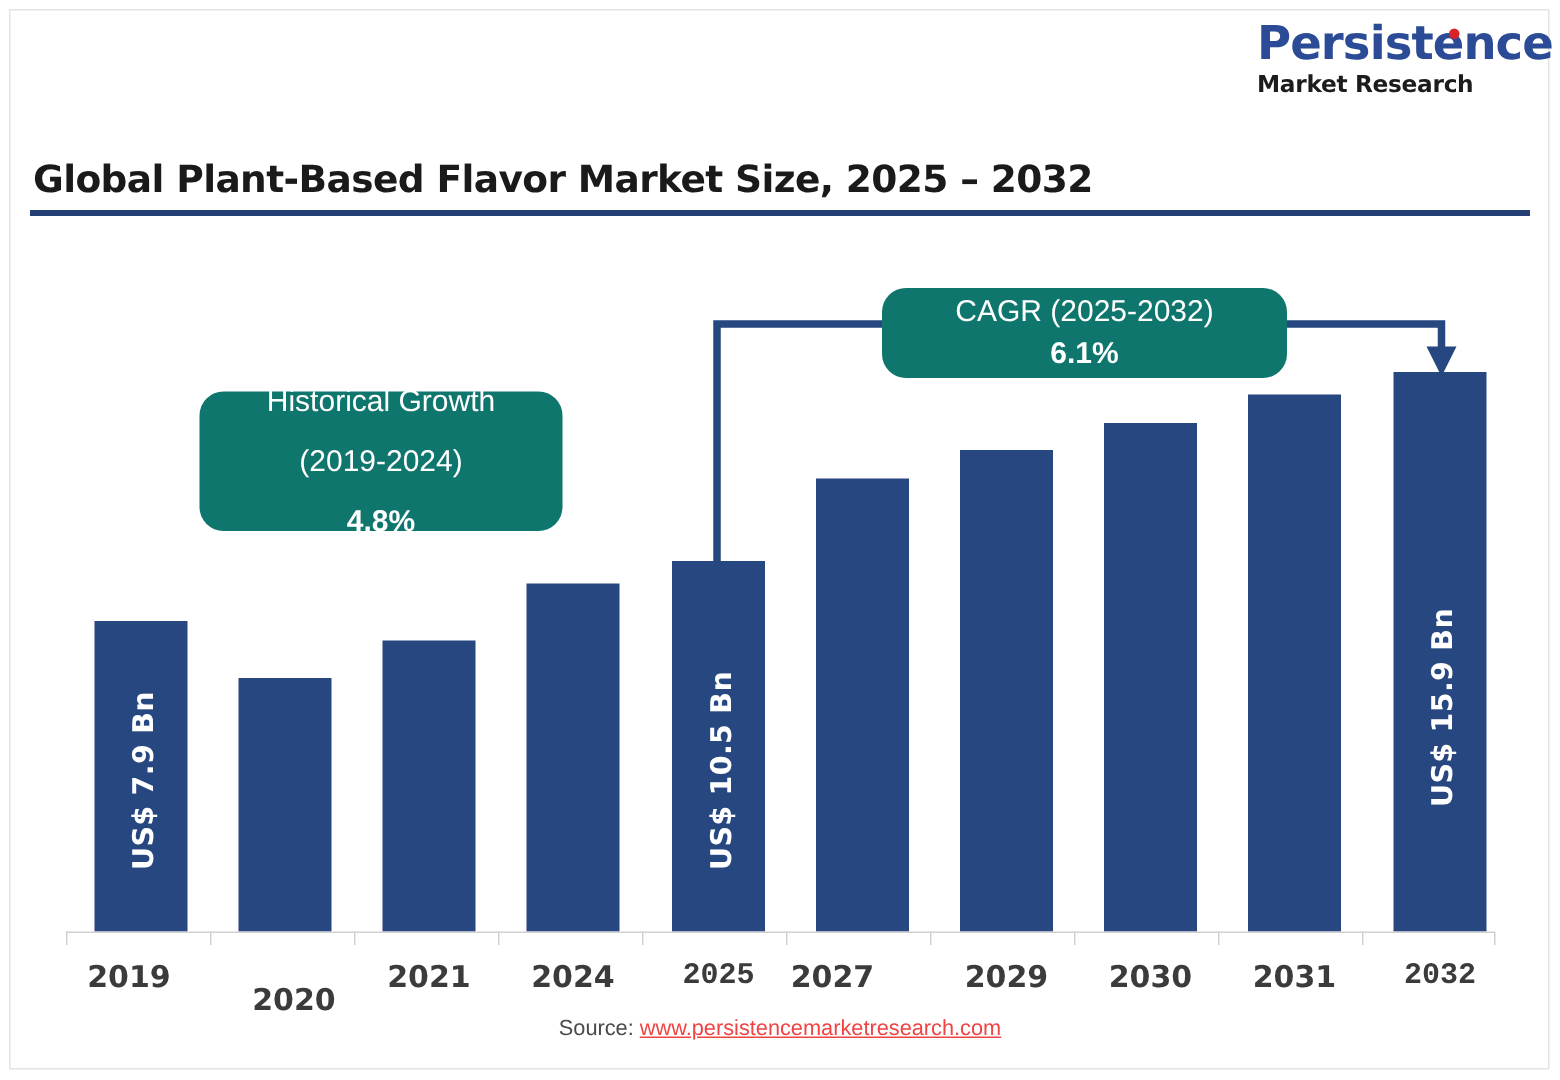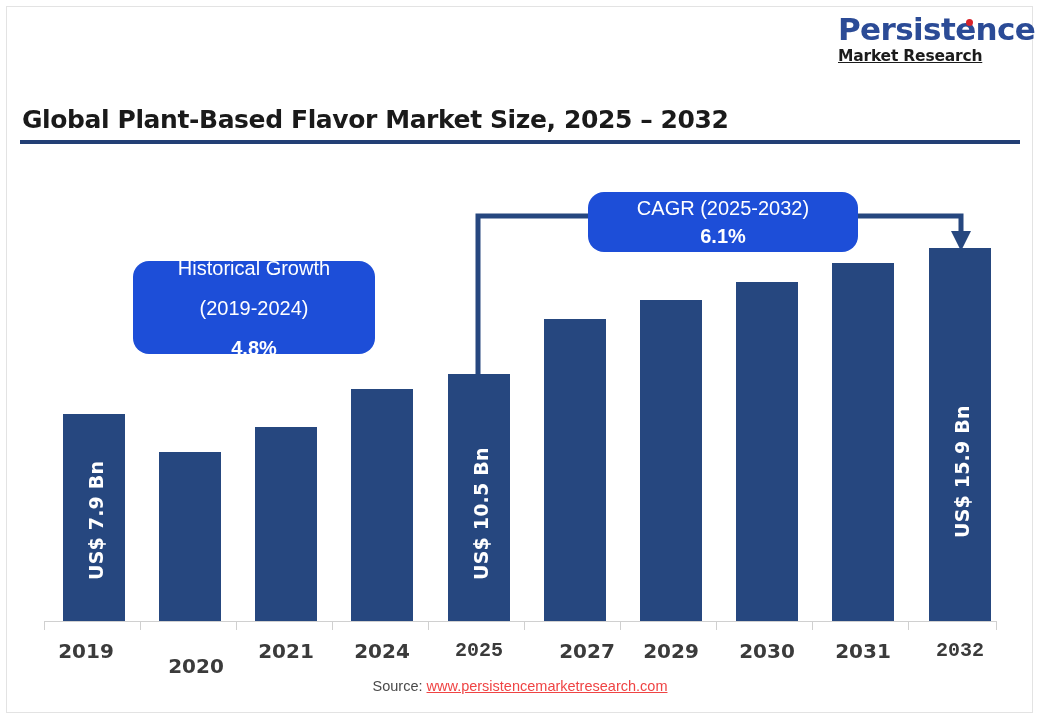--- a/index.html
+++ b/index.html
@@ -58,21 +58,20 @@
     background: #d8232a;
   }
   #logo-sub {
     font-family: "DejaVu Sans", sans-serif;
     font-size: 15.5px;
     font-weight: bold;
     letter-spacing: -0.2px;
     color: #1c1c1c;
     line-height: 20px;
     white-space: nowrap;
-    text-decoration: underline;
   }
 
   
   #title {
     position: absolute;
     left: 22px;
     top: 105px;
     font-family: "DejaVu Sans", sans-serif;
     font-size: 25px;
     font-weight: bold;
@@ -134,21 +133,21 @@
     text-align: center;
     font-family: "DejaVu Sans", sans-serif;
     font-size: 20px;
     font-weight: bold;
     color: #3b3b3b;
   }
 
   
   .callout {
     position: absolute;
-    background: #1d4ed8;
+    background: #0f766e;
     border-radius: 16px;
     color: #ffffff;
     text-align: center;
     font-family: "Liberation Sans", sans-serif;
     display: flex;
     flex-direction: column;
     justify-content: center;
     align-items: center;
     box-sizing: border-box;
   }
@@ -246,21 +245,21 @@
     <div class="tick" style="left:716px;"></div>
     <div class="tick" style="left:812px;"></div>
     <div class="tick" style="left:908px;"></div>
     <div class="tick" style="left:996px;"></div>
 
     <div class="xlabel" style="left:38px;">2019</div>
     <div class="xlabel" style="left:148px;margin-top:15px;">2020</div>
     <div class="xlabel" style="left:238px;">2021</div>
     <div class="xlabel" style="left:334px;">2024</div>
     <div class="xlabel" style="left:431px;font-family:Liberation Mono, monospace;">2025</div>
-    <div class="xlabel" style="left:539px;">2027</div>
+    <div class="xlabel" style="left:507px;">2027</div>
     <div class="xlabel" style="left:623px;">2029</div>
     <div class="xlabel" style="left:719px;">2030</div>
     <div class="xlabel" style="left:815px;">2031</div>
     <div class="xlabel" style="left:912px;font-family:Liberation Mono, monospace;">2032</div>
   </div>
 
   <svg id="connector" viewBox="0 0 1040 720" width="1040" height="720">
     <path d="M 478 375 L 478 216 L 961 216 L 961 236" fill="none" stroke="#26477f" stroke-width="5"></path>
     <polygon points="961,251 951,231 971,231" fill="#26477f"></polygon>
   </svg>

